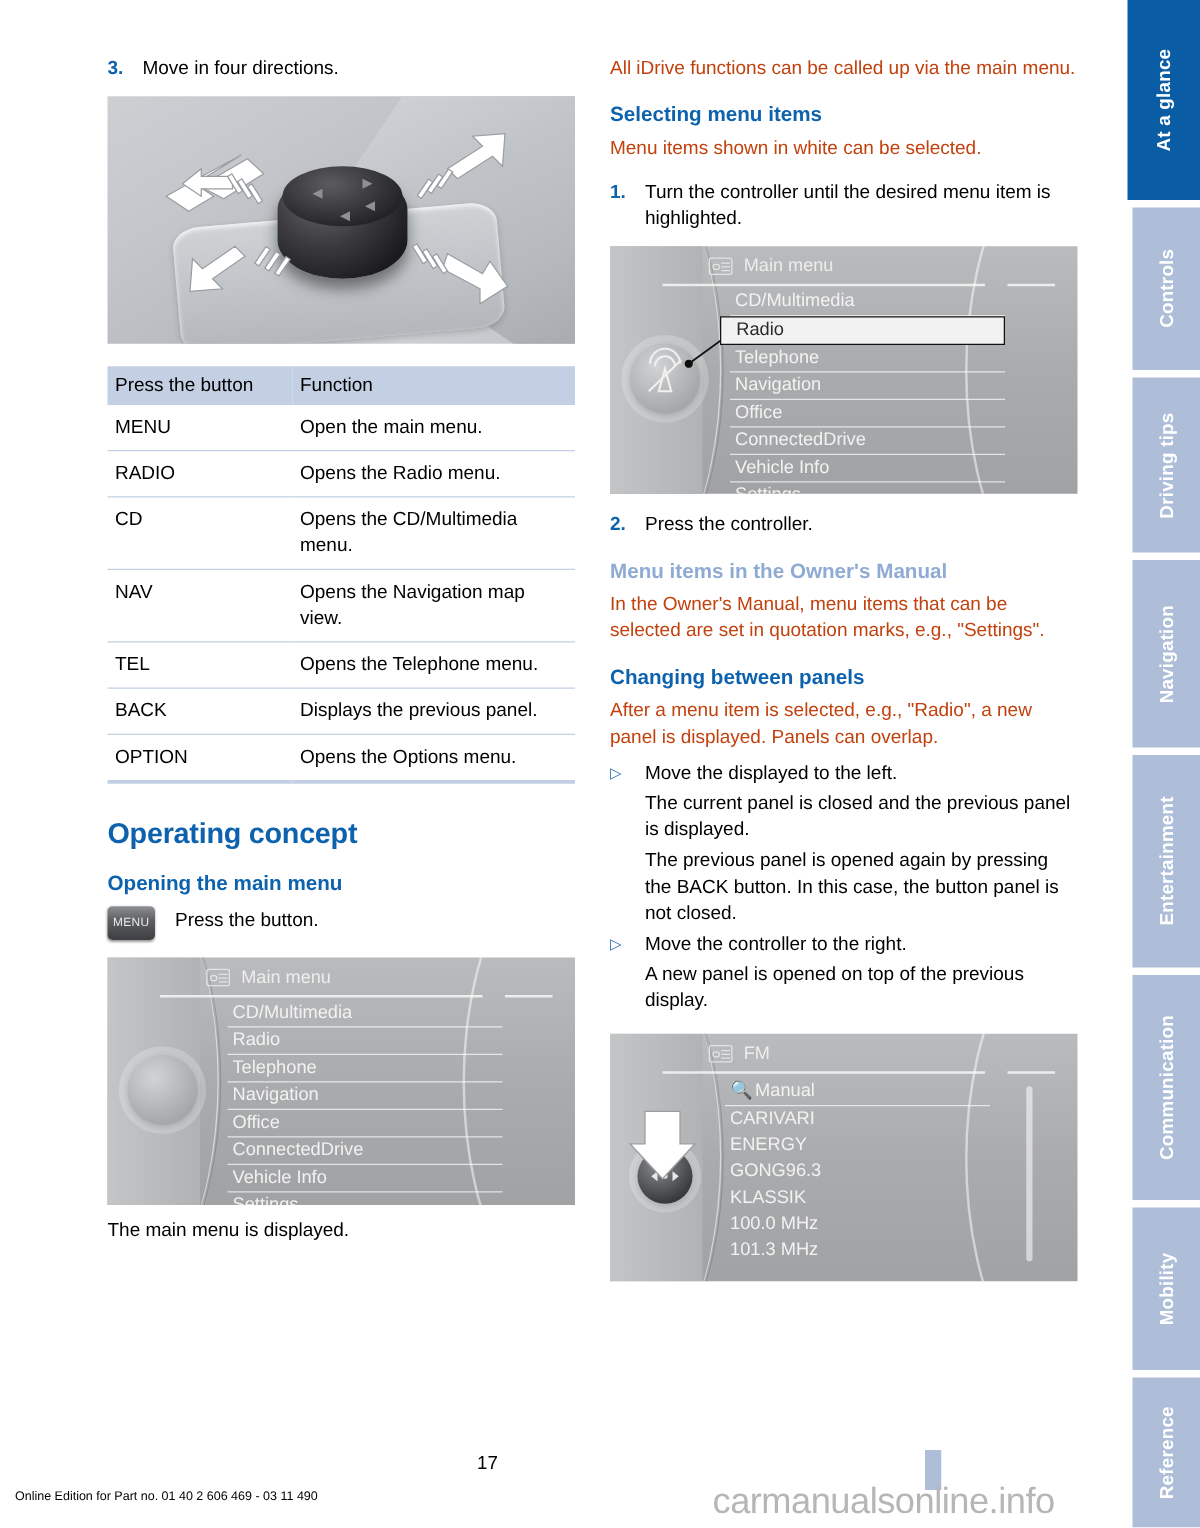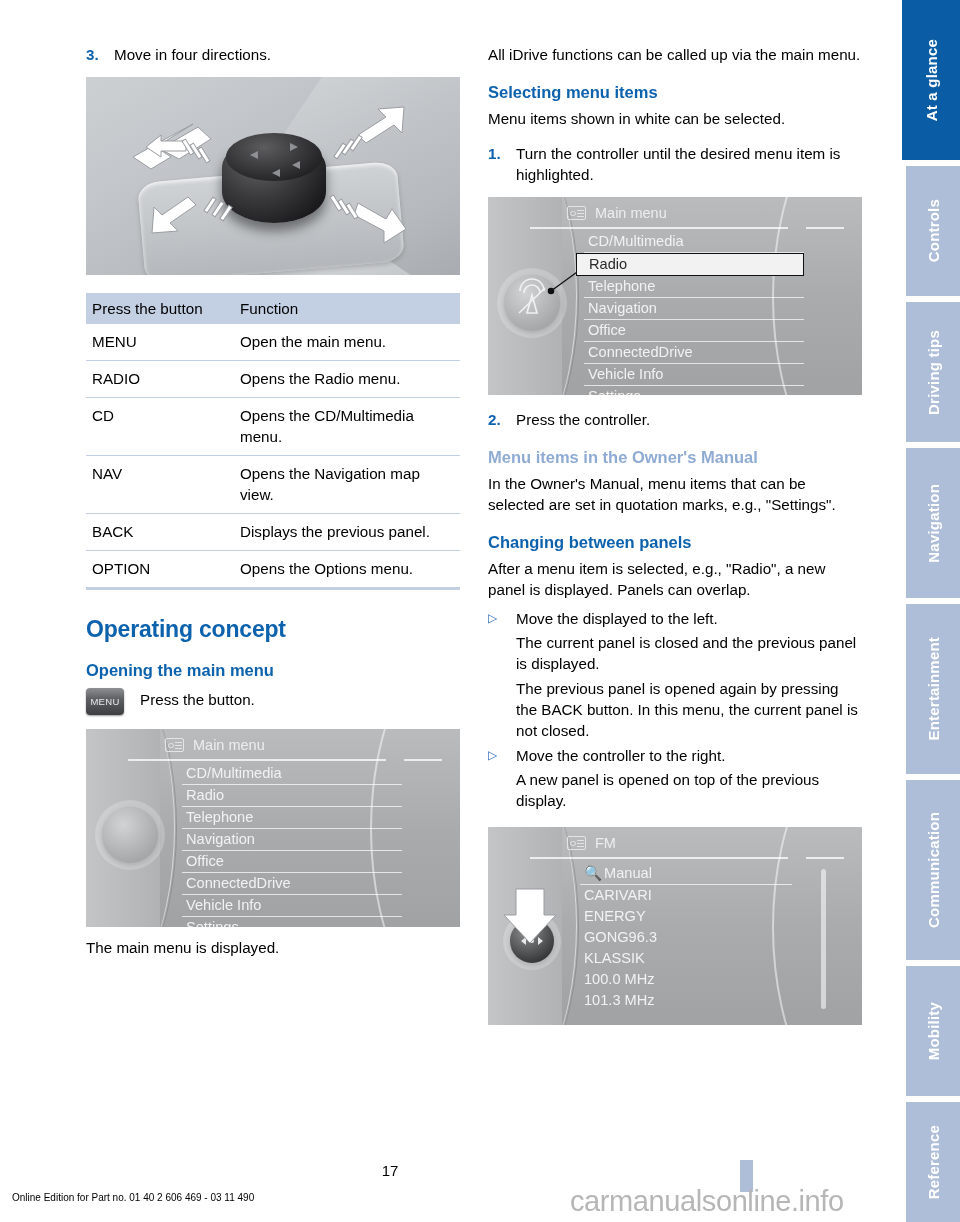--- a/index.html
+++ b/index.html
@@ -21,21 +21,21 @@
     top: 44px;
     width: 374px;
   }
   .col-left  { left: 86px; }
   .col-right { left: 488px; }
 
   
   .body-text {
     font-size: 15.2px;
     line-height: 21px;
-    color: #000000;
+    color: #c2410c;
     margin-bottom: 14px;
   }
   .h1 {
     font-size: 23px;
     font-weight: bold;
     color: #0d62ae;
     margin: 26px 0 16px 0;
     letter-spacing: -0.2px;
   }
   .h2 {
@@ -385,20 +385,24 @@
           <td>RADIO</td>
           <td>Opens the Radio menu.</td>
         </tr>
         <tr>
           <td>CD</td>
           <td>Opens the CD/Multimedia menu.</td>
         </tr>
         <tr>
           <td>NAV</td>
           <td>Opens the Navigation map view.</td>
+        </tr>
+        <tr>
+          <td>TEL</td>
+          <td>Opens the Telephone menu.</td>
         </tr>
         <tr>
           <td>BACK</td>
           <td>Displays the previous panel.</td>
         </tr>
         <tr>
           <td>OPTION</td>
           <td>Opens the Options menu.</td>
         </tr>
       </tbody>
@@ -497,21 +501,21 @@
     <div class="body-text">In the Owner's Manual, menu items that can be selected are set in quotation marks, e.g., "Settings".</div>
 
     <h2 class="h2">Changing between panels</h2>
     <div class="body-text" style="margin-bottom:8px">After a menu item is selected, e.g., "Radio", a new panel is displayed. Panels can overlap.</div>
 
     <div class="bullet">
       <div class="tri">▷</div>
       <div class="txt">Move the displayed to the left.</div>
     </div>
     <div class="sub-para">The current panel is closed and the previous panel is displayed.</div>
-    <div class="sub-para">The previous panel is opened again by pressing the BACK button. In this menu, the current panel is not closed.</div>
+    <div class="sub-para">The previous panel is opened again by pressing the BACK button. In this case, the button panel is not closed.</div>
 
     <div class="bullet" style="margin-top:4px">
       <div class="tri">▷</div>
       <div class="txt">Move the controller to the right.</div>
     </div>
     <div class="sub-para" style="margin-bottom:16px">A new panel is opened on top of the previous display.</div>
 
     <div class="idrive">
       <div class="left-rail"></div>
       <div class="arc1"></div>

